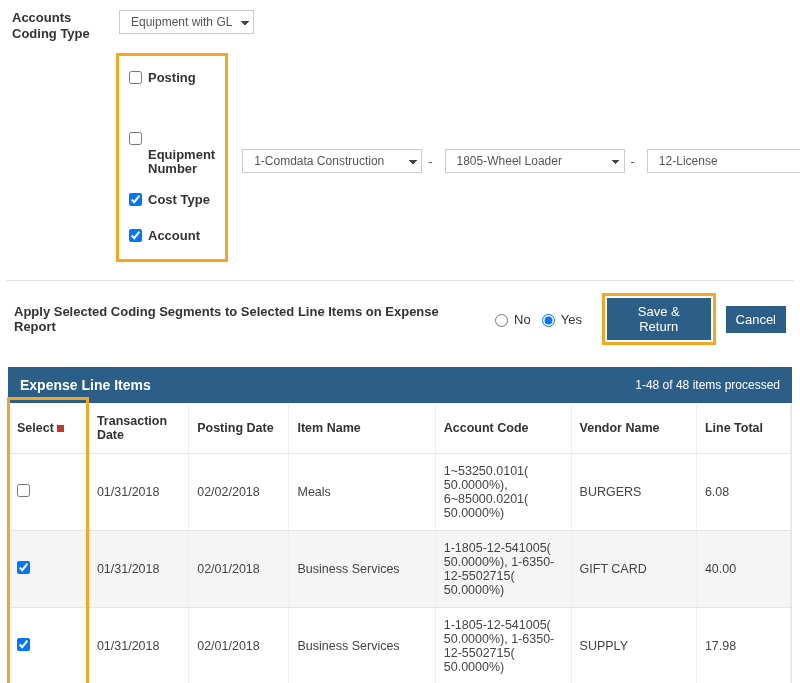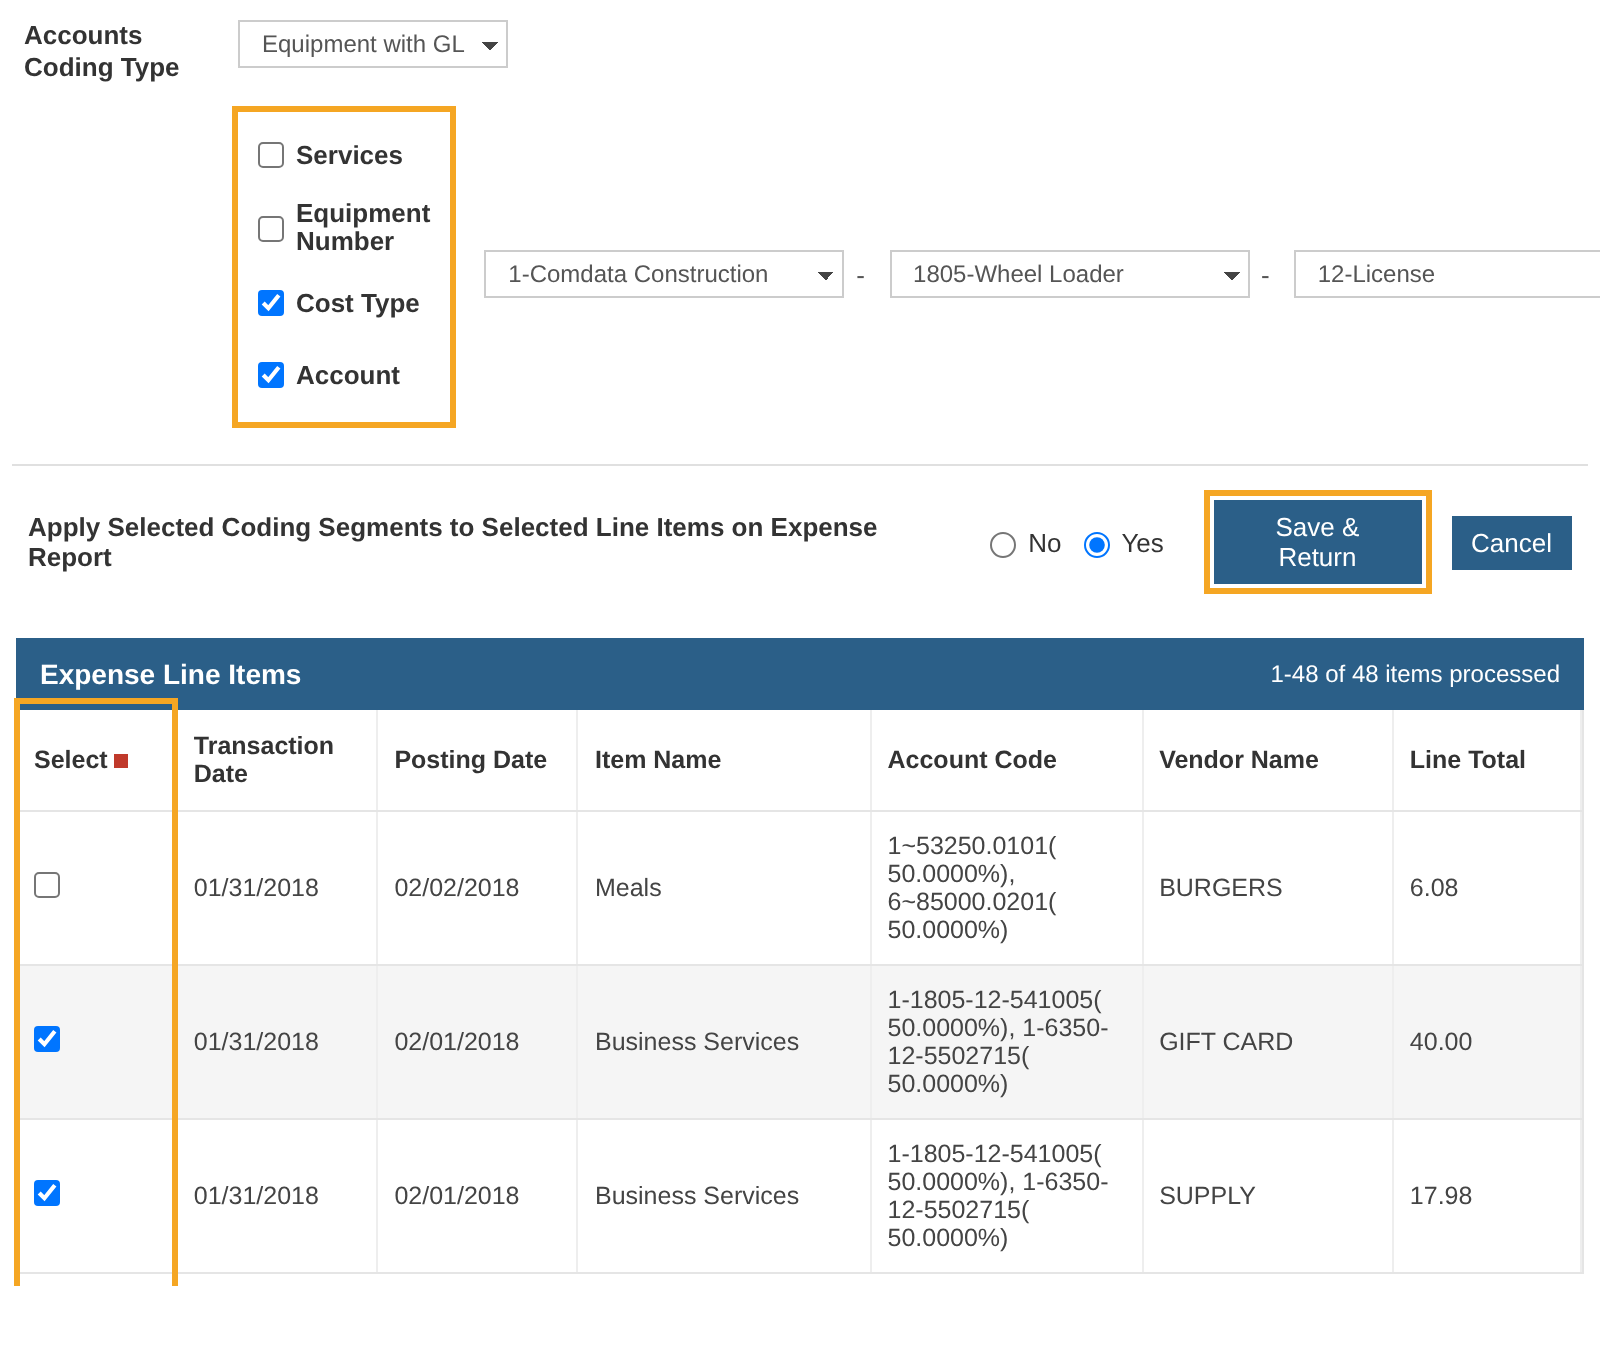--- a/index.html
+++ b/index.html
@@ -55,21 +55,21 @@
     display: flex;
     align-items: center;
     gap: 6px;
     min-height: 28px;
   }
   .seg-row label {
     font-weight: 600;
     color: #333;
     font-size: 13px;
   }
-  .seg-row.two-line label { line-height: 1.15; }
+  .seg-row.two-line label { line-height: 1.15; margin-top: 48px; }
   .seg-selects {
     display: flex;
     flex-direction: row;
     gap: 12px;
     padding-top: 8px;
   }
   .sel-row {
     display:flex;
     align-items:center;
     gap:6px;
@@ -181,21 +181,21 @@
   <div class="label-col">Accounts Coding Type</div>
   <select class="select coding-type-select">
     <option>Equipment with GL</option>
   </select>
 </div>
 
 <div class="segments-block">
   <div class="segments-checks">
     <div class="seg-row">
       <input type="checkbox" style="">
-      <label>Services</label>
+      <label>Posting</label>
     </div>
     <div class="seg-row two-line">
       <input type="checkbox" style="">
       <label>Equipment Number</label>
     </div>
     <div class="seg-row">
       <input type="checkbox" checked="" style="">
       <label>Cost Type</label>
     </div>
     <div class="seg-row">

